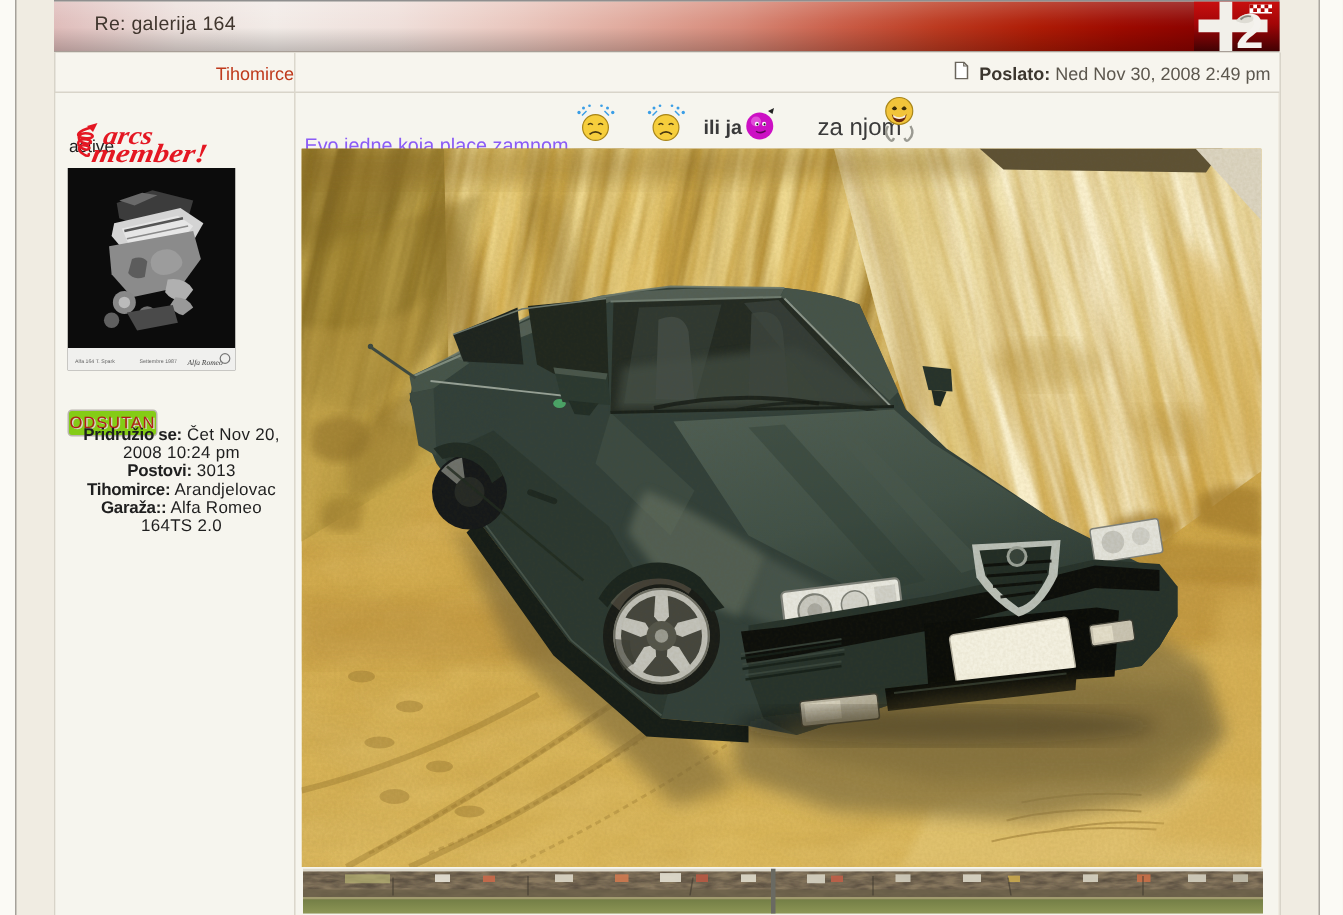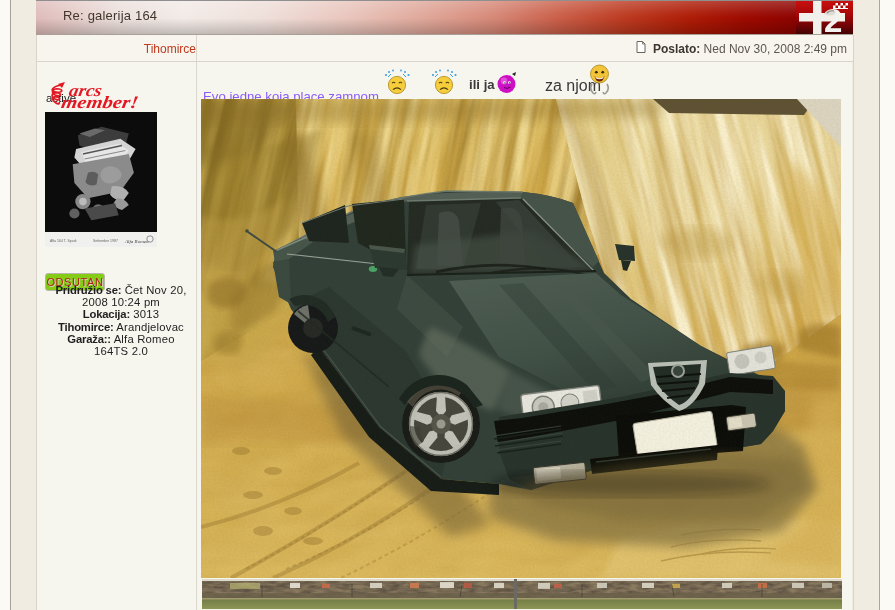--- a/index.html
+++ b/index.html
@@ -107,21 +107,21 @@
  <circle cx="24" cy="110" r="6" fill="#606060"></circle>
 
  <path d="M36 104 L72 98 L76 112 L44 118 z" fill="#4a4a4a"></path>
  </g>
  <text x="5" y="130" font-size="3.5" fill="#666" font-family="Liberation Sans">Alfa 164 T. Spark</text>
  <text x="48" y="130" font-size="3.5" fill="#666" font-family="Liberation Sans">Settembre 1987</text>
  <text x="80" y="131" font-size="5" fill="#3a3a3a" font-family="Liberation Serif" font-style="italic">Alfa Romeo</text>
  <circle cx="105" cy="127" r="3.2" fill="none" stroke="#777" stroke-width="0.8"></circle>
 </svg>
 <div class="abs" id="odsutan">ODSUTAN</div>
-<div class="abs" id="uinfo"><b>Pridružio se:</b> Čet Nov 20,<br>2008 10:24 pm<br><b>Lokacija:</b> 3013<br><b>Tihomirce:</b> Arandjelovac<br><b>Garaža::</b> Alfa Romeo<br>164TS 2.0</div>
+<div class="abs" id="uinfo"><b>Pridružio se:</b> Čet Nov 20,<br>2008 10:24 pm<br><b>Postovi:</b> 3013<br><b>Tihomirce:</b> Arandjelovac<br><b>Garaža::</b> Alfa Romeo<br>164TS 2.0</div>
 <div class="abs" id="posttext1">Evo jedne koja place zamnom</div>
 <div class="abs" id="posttext2">ili ja</div>
 <div class="abs" id="posttext3">za njom</div>
 
 <svg class="abs" style="left:383px;top:68px" width="28" height="27" viewBox="0 0 28 27">
  <g fill="#3a9ee6">
       <circle cx="3" cy="7" r="1.1"></circle>
       <circle cx="6" cy="4" r="1"></circle>
       <circle cx="10" cy="2.5" r="0.9"></circle>
       <circle cx="18" cy="2.5" r="0.9"></circle>

